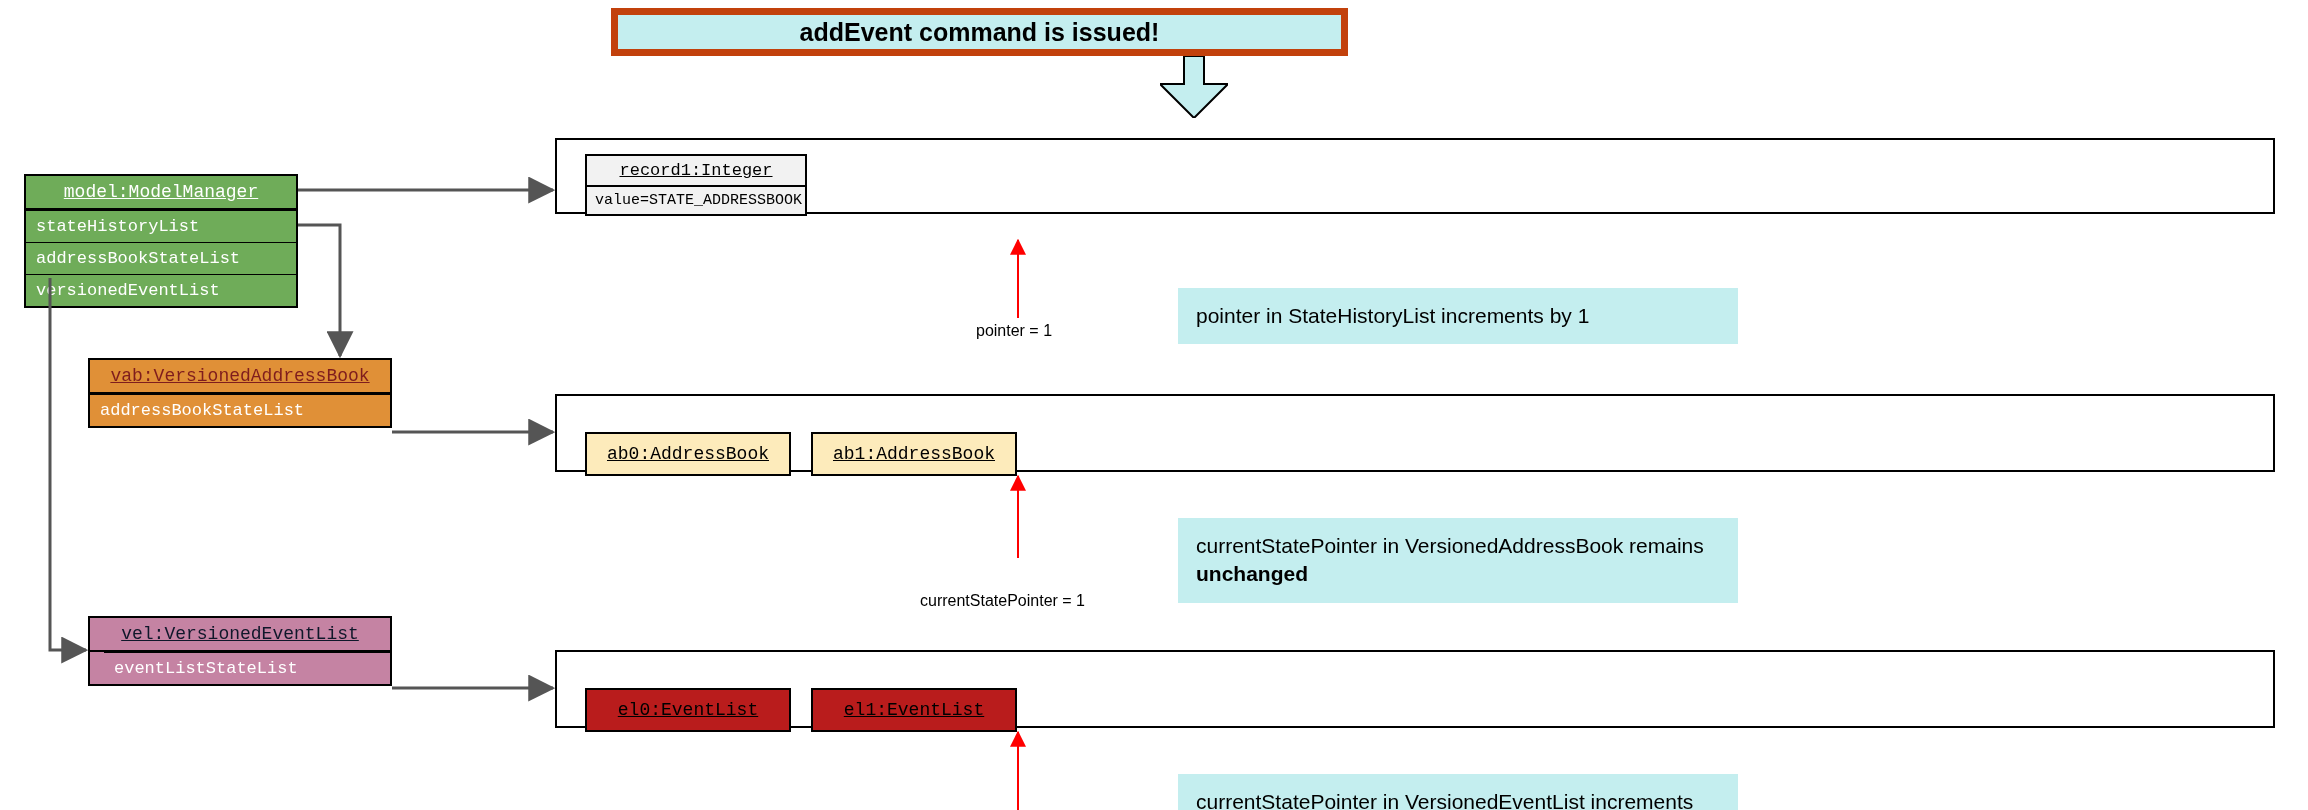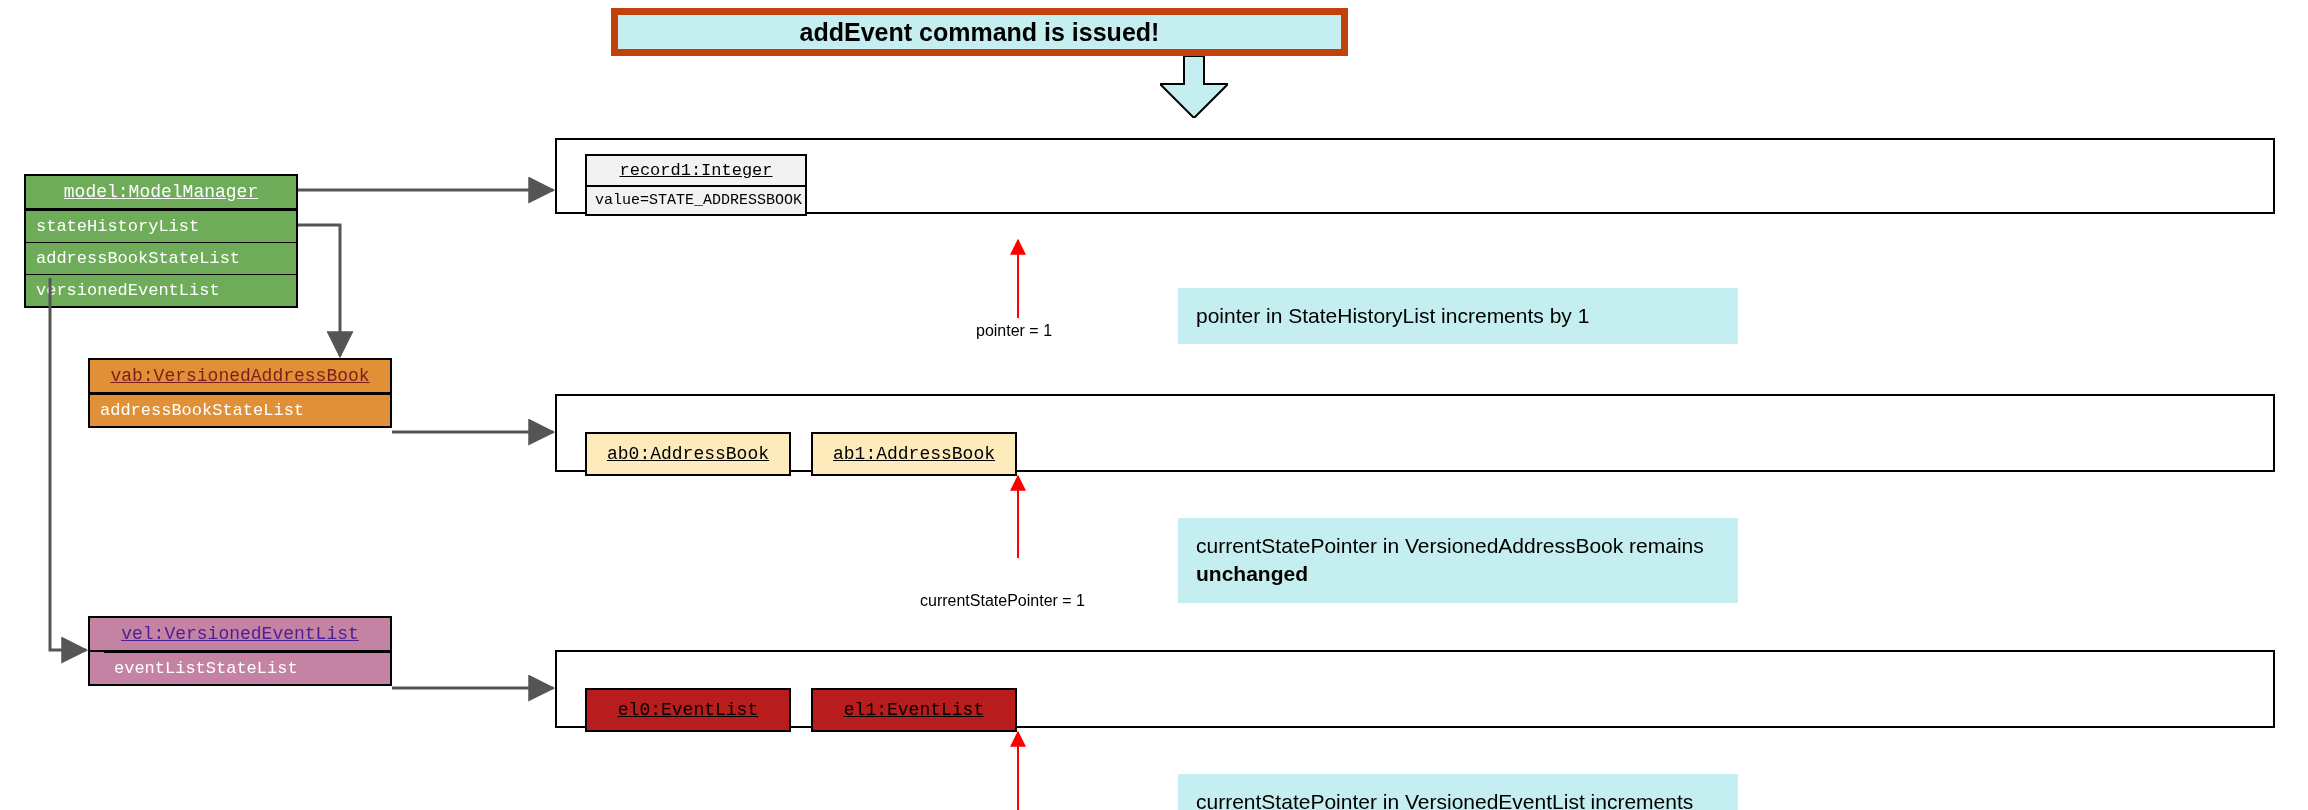--- a/index.html
+++ b/index.html
@@ -54,21 +54,21 @@
   .mm .obj-row { background:#6fac59; border-top:1.5px solid #000; }
   .mm .obj-row:first-of-type { border-top:none; }
   
   
   .vab { left: 88px; top: 358px; width: 304px; background:#e09037;}
   .vab .obj-title { color:#7f1d1d; }
   .vab .obj-row { border-top:1.5px solid #000;}
   
   
   .vel { left: 88px; top: 616px; width: 304px; background:#c583a3;}
-  .vel .obj-title { color:#4c1d95; }
+  .vel .obj-title { color:#0f172a; }
   .vel .obj-row { border-top:1.5px solid #000;margin-left:14px;}
   
   
   .list-box {
     position: absolute;
     border: 2px solid #000;
     background:#fff;
     left: 555px;
     width: 1720px;
   }

